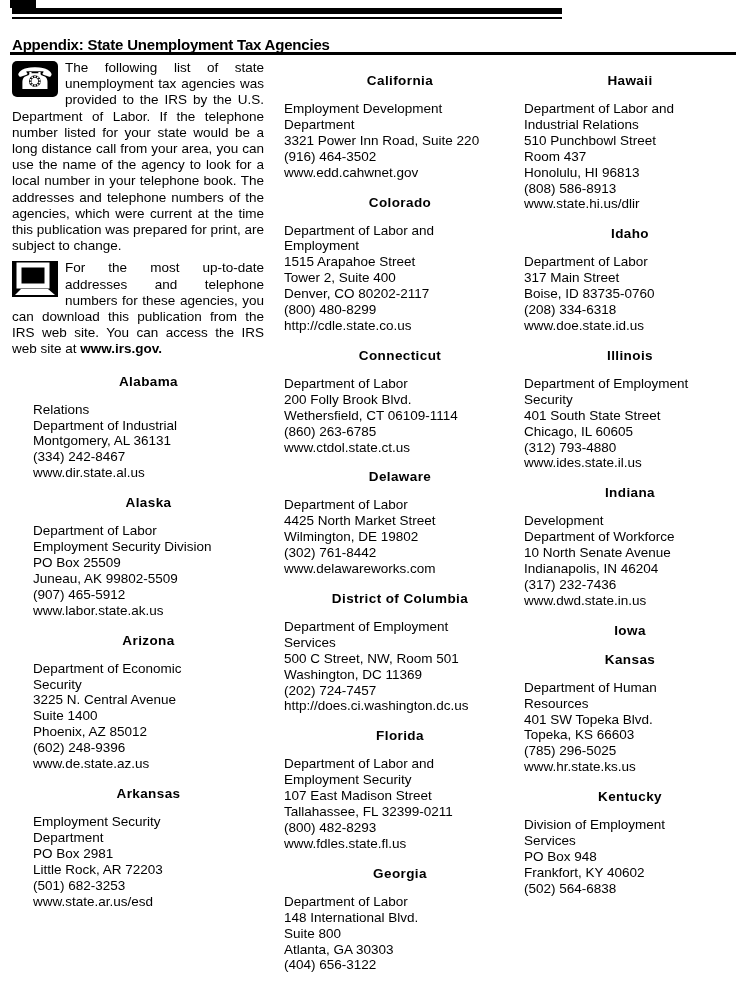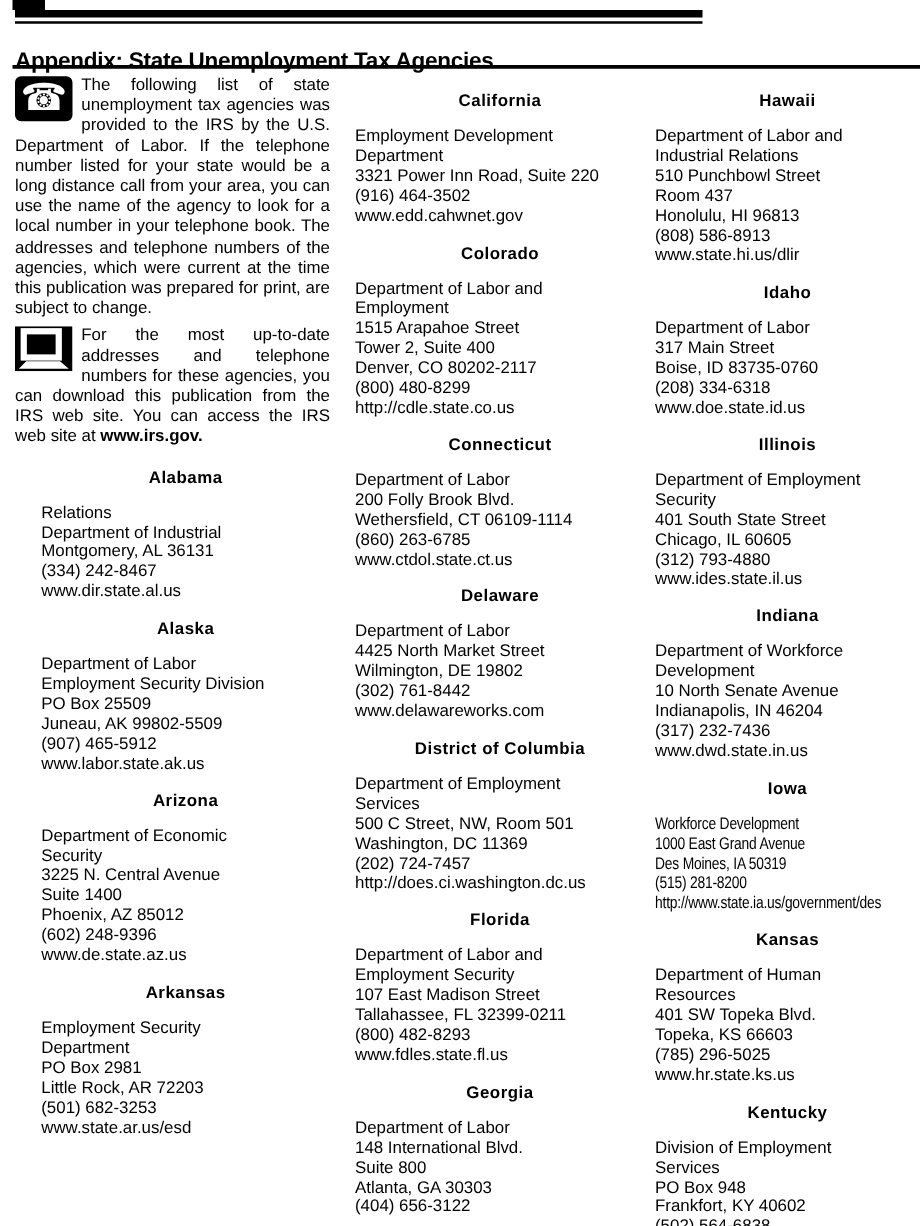--- a/index.html
+++ b/index.html
@@ -9,21 +9,21 @@
     font-family:"Liberation Sans", sans-serif;
     overflow:hidden; position:relative;
   }
   .corner-mark { position:absolute; left:10px; top:0; width:26px; height:8px; background:#000; }
   .double-rule {
     position:absolute; left:12px; top:8px; width:550px; height:3px;
     border-top:6px solid #000; border-bottom:2px solid #000;
   }
   .page-title {
     position:absolute; left:12px; top:26px; width:712px;
-    font-size:18px; font-weight:bold; letter-spacing:-0.2px; white-space:nowrap;
+    font-size:15px; font-weight:bold; letter-spacing:-0.2px; white-space:nowrap;
   }
   .title-rule { position:absolute; left:10px; top:52px; width:726px; border-top:3px solid #000; }
 
   .col { position:absolute; top:60px; bottom:0; overflow:hidden; }
   .col1 { left:12px;  width:252px; }
   .col2 { left:284px; width:232px; }
   .col3 { left:524px; width:212px; }
 
   .intro p {
     margin:0 0 6px 0;
@@ -227,37 +227,30 @@
         <div class="addr-line">Security</div>
         <div class="addr-line">401 South State Street</div>
         <div class="addr-line">Chicago, IL 60605</div>
         <div class="addr-line">(312) 793-4880</div>
         <div class="addr-line">www.ides.state.il.us</div>
       </div>
     </div>
     <div class="state">
       <div class="state-name">Indiana</div>
       <div>
+        <div class="addr-line">Development</div>
         <div class="addr-line">Department of Workforce</div>
-        <div class="addr-line">Development</div>
         <div class="addr-line">10 North Senate Avenue</div>
         <div class="addr-line">Indianapolis, IN 46204</div>
         <div class="addr-line">(317) 232-7436</div>
         <div class="addr-line">www.dwd.state.in.us</div>
       </div>
     </div>
     <div class="state">
       <div class="state-name">Iowa</div>
-      <div class="condensed">
-        <div class="addr-line">Workforce Development</div>
-        <div class="addr-line">1000 East Grand Avenue</div>
-        <div class="addr-line">Des Moines, IA 50319</div>
-        <div class="addr-line">(515) 281-8200</div>
-        <div class="addr-line">http://www.state.ia.us/government/des</div>
-      </div>
     </div>
     <div class="state">
       <div class="state-name">Kansas</div>
       <div>
         <div class="addr-line">Department of Human</div>
         <div class="addr-line">Resources</div>
         <div class="addr-line">401 SW Topeka Blvd.</div>
         <div class="addr-line">Topeka, KS 66603</div>
         <div class="addr-line">(785) 296-5025</div>
         <div class="addr-line">www.hr.state.ks.us</div>

